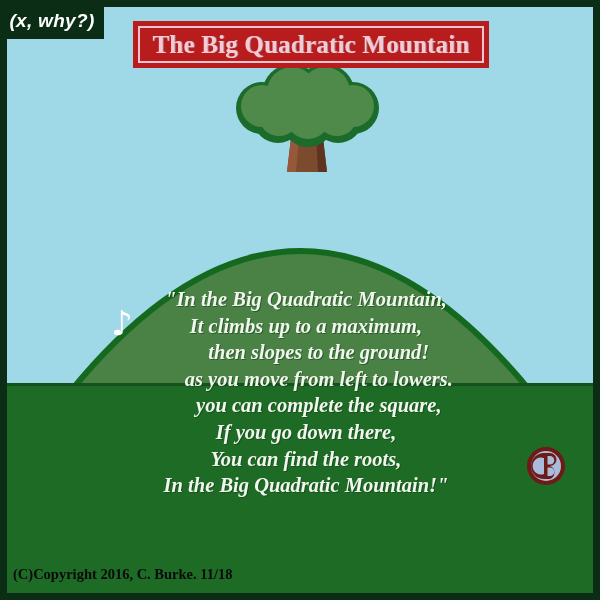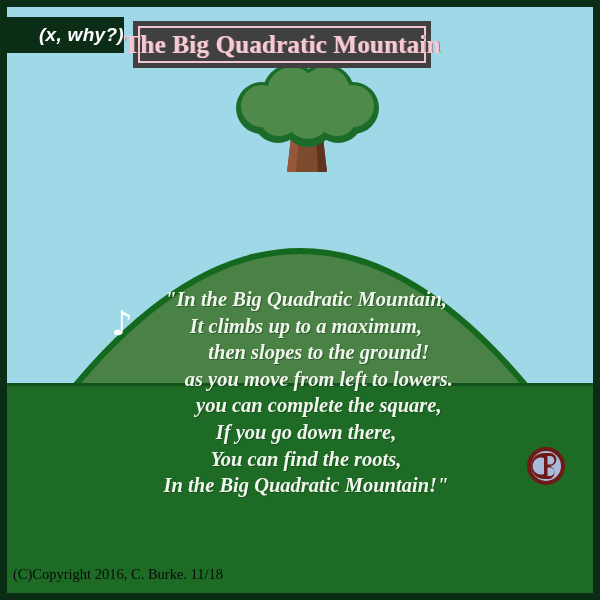--- a/index.html
+++ b/index.html
@@ -64,46 +64,46 @@
     width: 600px; height: 600px;
     box-sizing: border-box;
     border: 7px solid #0b2d15;
     pointer-events: none;
   }
 
   
   .xwhy-box {
     position: absolute;
     left: 0;
-    top: 17px;
-    width: 124px;
+    top: 3px;
+    width: 104px;
     height: 36px;
     background: #0b2d15;
     display: flex;
     align-items: center;
-    justify-content: flex-end;
+    justify-content: center;
   }
   .xwhy-text {
     color: #ffffff;
     font-family: "Liberation Sans", "DejaVu Sans", sans-serif;
     font-size: 19px;
     font-weight: bold;
     font-style: italic;
     letter-spacing: 0.3px;
     white-space: nowrap;
   }
 
   
   .title-banner {
     position: absolute;
     left: 133px;
     top: 21px;
-    width: 298px;
+    width: 356px;
     height: 47px;
-    background: #404040;
+    background: #b91c1c;
     box-sizing: border-box;
     display: flex;
     align-items: center;
     justify-content: center;
   }
   .title-inner {
     position: absolute;
     left: 5px; top: 5px; right: 5px; bottom: 5px;
     border: 2px solid #f3c6cf;
     box-sizing: border-box;
@@ -159,21 +159,21 @@
   }
 
   
   .copyright {
     position: absolute;
     left: 13px;
     top: 566px;
     color: #0a0a0a;
     font-family: "Liberation Serif", "DejaVu Serif", serif;
     font-size: 14.5px;
-    font-weight: normal;
+    font-weight: bold;
     white-space: nowrap;
   }
 </style>
 </head>
 <body>
 
 <div id="comic">
 
   <div class="sky"></div>
 

